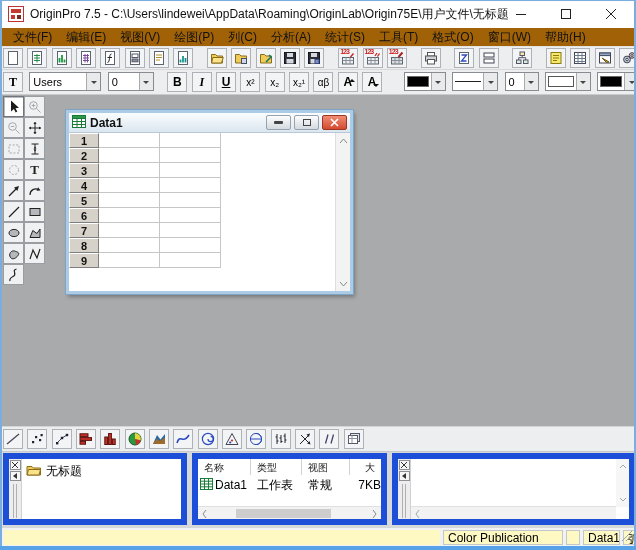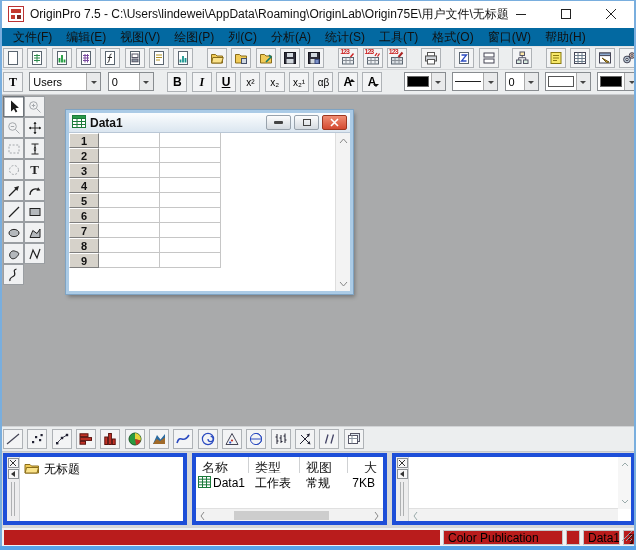--- a/index.html
+++ b/index.html
@@ -15,21 +15,21 @@
   
   .titlebar{position:absolute;left:0;top:0;right:0;height:28px;background:#fff;display:flex;align-items:center;}
   .appicon{width:16px;height:16px;margin:0 6px 0 8px;position:relative;background:#fff;border:1px solid #b33;}
   .appicon .r1{position:absolute;left:2px;top:2px;width:10px;height:4px;background:#c43a2e;}
   .appicon .r2{position:absolute;left:2px;top:8px;width:4px;height:4px;background:#c43a2e;}
   .appicon .r3{position:absolute;left:8px;top:8px;width:4px;height:4px;background:#7a2a22;}
   .wtitle{font-size:12px;color:#111;white-space:nowrap;overflow:hidden;}
   .caption-btns{position:absolute;right:2px;top:0;height:28px;display:flex;}
   .cap{width:45px;height:28px;display:flex;align-items:center;justify-content:center;}
   
-  .menubar{position:absolute;left:2px;right:2px;top:28px;height:19px;background:#0369a1;border-bottom:1px solid #e3e3e3;display:flex;align-items:center;padding-left:4px;}
+  .menubar{position:absolute;left:2px;right:2px;top:28px;height:19px;background:#a16207;border-bottom:1px solid #e3e3e3;display:flex;align-items:center;padding-left:4px;}
   .menu-item{padding:1px 7px;font-size:12px;color:#111;}
   
   .tbrow1{position:absolute;left:2px;right:2px;top:47px;height:23px;background:#eceeef;border-bottom:1px solid #d6d8da;white-space:nowrap;overflow:hidden;padding-top:1px;}
   .tbrow2{position:absolute;left:2px;right:2px;top:70px;height:25px;background:#eceeef;border-bottom:1px solid #c9cbce;white-space:nowrap;overflow:hidden;padding-top:2px;}
   .tb{display:inline-flex;width:20px;height:20px;margin-left:1px;background:#f3f4f5;border:1px solid #aeb2b6;
       align-items:center;justify-content:center;vertical-align:top;position:relative;}
   .tbsep{display:inline-block;width:6px;height:20px;vertical-align:top;}
   .tb svg{display:block;}
   .imp123{position:absolute;top:-1px;left:1px;font-size:7px;font-weight:700;color:#c22;letter-spacing:-1px;}
   .glyphbtn{font-weight:700;font-size:12px;font-family:"Liberation Serif",serif;}
@@ -69,40 +69,40 @@
   .corner{width:30px;height:17px;}
   .colh{width:61px;height:17px;}
   .rowh{width:30px;height:15px;}
   .cell{width:61px;height:15px;background:#fff;border-right:1px solid #c6c6c6;border-bottom:1px solid #c6c6c6;}
   .vscroll{position:absolute;right:0;top:0;width:15px;height:158px;background:#f3f3f3;border-left:1px solid #dedede;}
   .sarr{position:absolute;left:0;width:15px;height:15px;display:flex;align-items:center;justify-content:center;}
   
   .tb2d{position:absolute;left:2px;right:2px;top:426px;height:26px;background:#eceeef;border-top:1px solid #d2d4d6;border-bottom:1px solid #c6c8ca;padding-top:2px;white-space:nowrap;}
   
   .panels{position:absolute;left:2px;right:2px;top:452px;height:75px;background:#d7d8d9;}
-  .panel{position:absolute;top:1px;height:72px;background:#fff;border:4px solid #1d4ed8;}
+  .panel{position:absolute;top:1px;height:72px;background:#fff;border:6px solid #1d4ed8;}
   .p1{left:1px;width:184px;}
   .p2{left:190px;width:195px;}
   .p3{left:390px;width:243px;}
   .dock{position:absolute;left:0;top:0;bottom:0;width:13px;background:#ededee;border-right:1px solid #cfd1d3;}
   .dbtn{width:11px;height:10px;margin:1px auto 0;border:1px solid #8d9195;background:#f6f6f7;display:flex;align-items:center;justify-content:center;}
   .dgrip{width:4px;height:34px;margin:3px auto 0;border-left:1px solid #aeb0b2;border-right:1px solid #aeb0b2;}
   .treeitem{position:absolute;left:17px;top:4px;display:flex;align-items:center;}
   .treeitem .lbl{margin-left:4px;font-size:12px;}
-  .fph{position:absolute;left:0;right:0;top:0;height:16px;display:flex;font-size:13px;color:#222;}
+  .fph{position:absolute;left:0;right:0;top:0;height:16px;display:flex;font-size:10px;color:#222;}
   .fph .hc{padding:2px 0 0 6px;border-right:1px solid #cfd1d3;overflow:hidden;}
   .fprow{position:absolute;left:0;right:0;top:17px;height:18px;display:flex;font-size:12px;align-items:center;}
   .fprow .c{padding-left:6px;overflow:hidden;white-space:nowrap;display:flex;align-items:center;}
   .hscroll{position:absolute;left:0;right:0;bottom:0;height:13px;background:#f2f2f2;border-top:1px solid #e0e0e0;}
   .hthumb{position:absolute;top:2px;height:9px;background:#cdcdcd;}
   .harr{position:absolute;top:0;width:13px;height:13px;display:flex;align-items:center;justify-content:center;}
   .p3 .vscroll2{position:absolute;right:0;top:0;bottom:12px;width:13px;background:#f6f6f6;}
   
   .status{position:absolute;left:2px;right:2px;top:527px;height:19px;background:#f1f2f3;border-top:1px solid #d4d6d8;font-size:12px;}
-  .seg{position:absolute;top:2px;height:15px;border:1px solid #c3c7ca;background:#b91c1c;padding:0 4px;overflow:hidden;white-space:nowrap;}
+  .seg{position:absolute;top:2px;height:15px;border:1px solid #c3c7ca;background:#fef9c3;padding:0 4px;overflow:hidden;white-space:nowrap;}
   .grip{position:absolute;right:1px;bottom:1px;}
 </style>
 </head>
 <body>
 
 <div class="app">
   <div class="frame-t"></div>
   <div class="frame-l"></div>
   <div class="frame-r"></div>
   <div class="frame-b"></div>
@@ -729,21 +729,21 @@
       <div class="fprow">
         <div class="c" style="width:53px;padding-left:2px">
           <span style="margin-right:2px"><svg width="13" height="12">
                 <rect x="0.5" y="0.5" width="12" height="11" fill="#fff" stroke="#1a7a3a"></rect>
                 <path d="M0.5 3.2h12M0.5 6h12M0.5 8.8h12M4.5 0.5v11M8.5 0.5v11" stroke="#1a7a3a"></path>
               </svg></span>
           <span>Data1</span>
         </div>
         <div class="c" style="width:51px">工作表</div>
         <div class="c" style="width:48px">常规</div>
-        <div class="c" style="flex:1;justify-content:flex-end;padding-right:8px">7KB</div>
+        <div class="c" style="flex:1;justify-content:flex-end;padding-right:0">7KB</div>
       </div>
       <div class="hscroll">
         <div class="harr" style="left:0">
             <svg width="5" height="8">
               <path d="M4 0L1 4l3 4" fill="none" stroke="#888"></path>
             </svg>
           </div>
         <div class="hthumb" style="left:38px;width:95px"></div>
         <div class="harr" style="right:0">
             <svg width="5" height="8">

